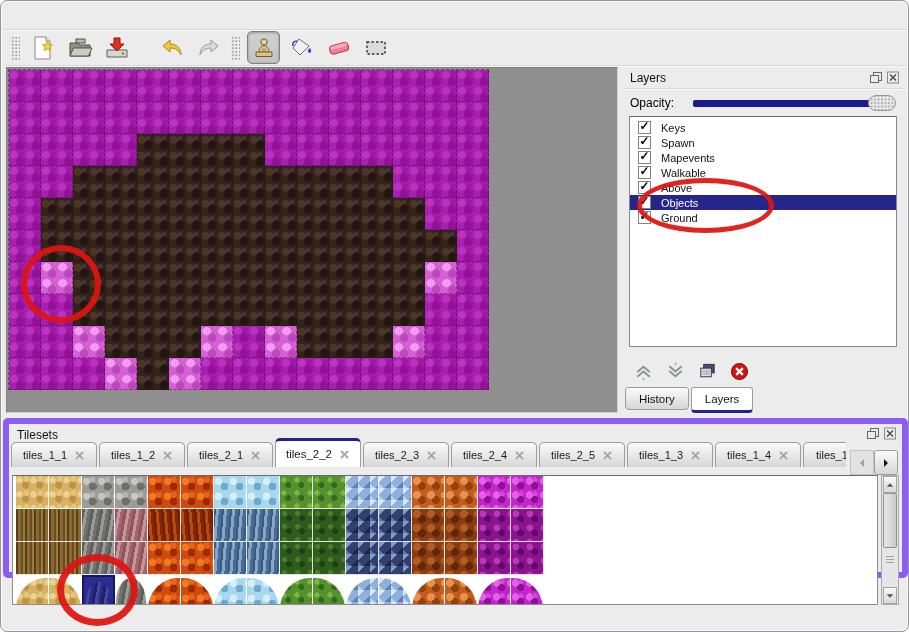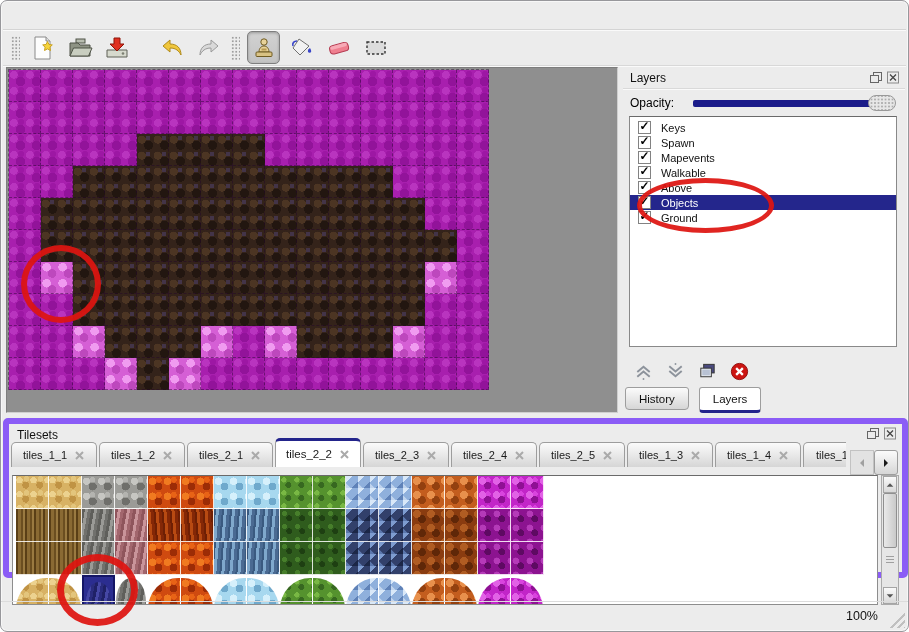--- a/index.html
+++ b/index.html
@@ -34,21 +34,21 @@
   .lp-opacity{position:absolute;left:7px;right:9px;top:27px;height:18px;display:flex;align-items:center;gap:17px;font-size:12px}
   .slider{flex:1;height:17px;position:relative}
   .slider-track{position:absolute;left:2px;right:4px;top:5px;height:7px;background:#1b1c8a;border-radius:2px}
   .slider-handle{position:absolute;right:0;top:0;width:28px;height:16px;background:#e7e7e7;border:1px solid #999;border-radius:8px;background-image:radial-gradient(#adadad 0.8px,transparent 1px);background-size:3.5px 3.5px;background-position:center;box-sizing:border-box}
   .lp-list{position:absolute;left:6px;right:8px;top:49px;height:231px;background:#fff;border:1px solid #898989;border-top-color:#6a6a6a;box-sizing:border-box;padding-top:3px;overflow:hidden}
   .layer-row{height:15px;display:flex;align-items:center;gap:10px;padding-left:8px;font-size:11px;color:#111}
   .layer-row.sel{background:#24268c;color:#fff}
   .cb{width:11px;height:11px;background:#fff;border:1px solid #828282;font-size:12px;line-height:9px;text-align:center;font-weight:bold;color:#000;flex:none}
   .lp-actions{position:absolute;left:10px;top:291px;height:26px;display:flex;gap:11px;align-items:center}
   .abtn{width:21px;height:21px}
-  .lp-tabs{position:absolute;left:2px;top:320px;height:26px;display:flex;align-items:flex-start;gap:10px}
+  .lp-tabs{position:absolute;left:2px;top:320px;height:26px;display:flex;align-items:flex-start;gap:2px}
   .ptab{height:23px;box-sizing:border-box;padding:0 13px;display:flex;align-items:center;font-size:11.5px;background:linear-gradient(#fbfbfb,#d6d6d6);border:1px solid #9d9d9d;border-radius:3px 3px 4px 4px;color:#111}
   .ptab.active{background:#fff;border-bottom:3px solid #23248b;height:26px}
   
   .tilesets{position:absolute;left:2px;top:417px;width:905px;height:160px;border:6px solid #8b5cf6;border-radius:5px;box-sizing:border-box}
   .ts-title{position:absolute;left:8px;top:4px;font-size:12px;color:#111}
   .ts-icons{position:absolute;right:5px;top:3px}
   .ts-tabs{position:absolute;left:2px;top:14px;right:56px;height:29px;display:flex;align-items:flex-end;gap:2px;overflow:hidden}
   .ttab{height:25px;box-sizing:border-box;width:86px;flex:none;display:flex;align-items:center;justify-content:center;gap:7px;background:linear-gradient(#fbfbfb,#d6d6d6);border:1px solid #9d9d9d;border-bottom:none;border-radius:5px 5px 0 0;font-size:11px;color:#1a1a1a}
   .ttab.active{height:29px;background:#fff;border-top:3px solid #23248b;font-size:11.5px}
   .ttab.clipped{width:48px;justify-content:flex-start;padding-left:12px;overflow:hidden}
@@ -629,22 +629,18 @@
       <span class="varrow" style="bottom:0">
           <span class="ic">
             <svg viewBox="0 0 12 12">
               <path d="M2 4l4 4 4-4z" fill="#555"></path>
             </svg>
           </span>
         </span>
     </div>
   </div>
 
-  <div class="statusbar">
-    <span class="zoom-label">100%</span>
-    <span class="grip"></span>
-  </div>
 
   <div class="mark mark1"></div>
   <div class="mark mark2"></div>
   <div class="mark mark3"></div>
 
 </div>
 
 </body></html>

